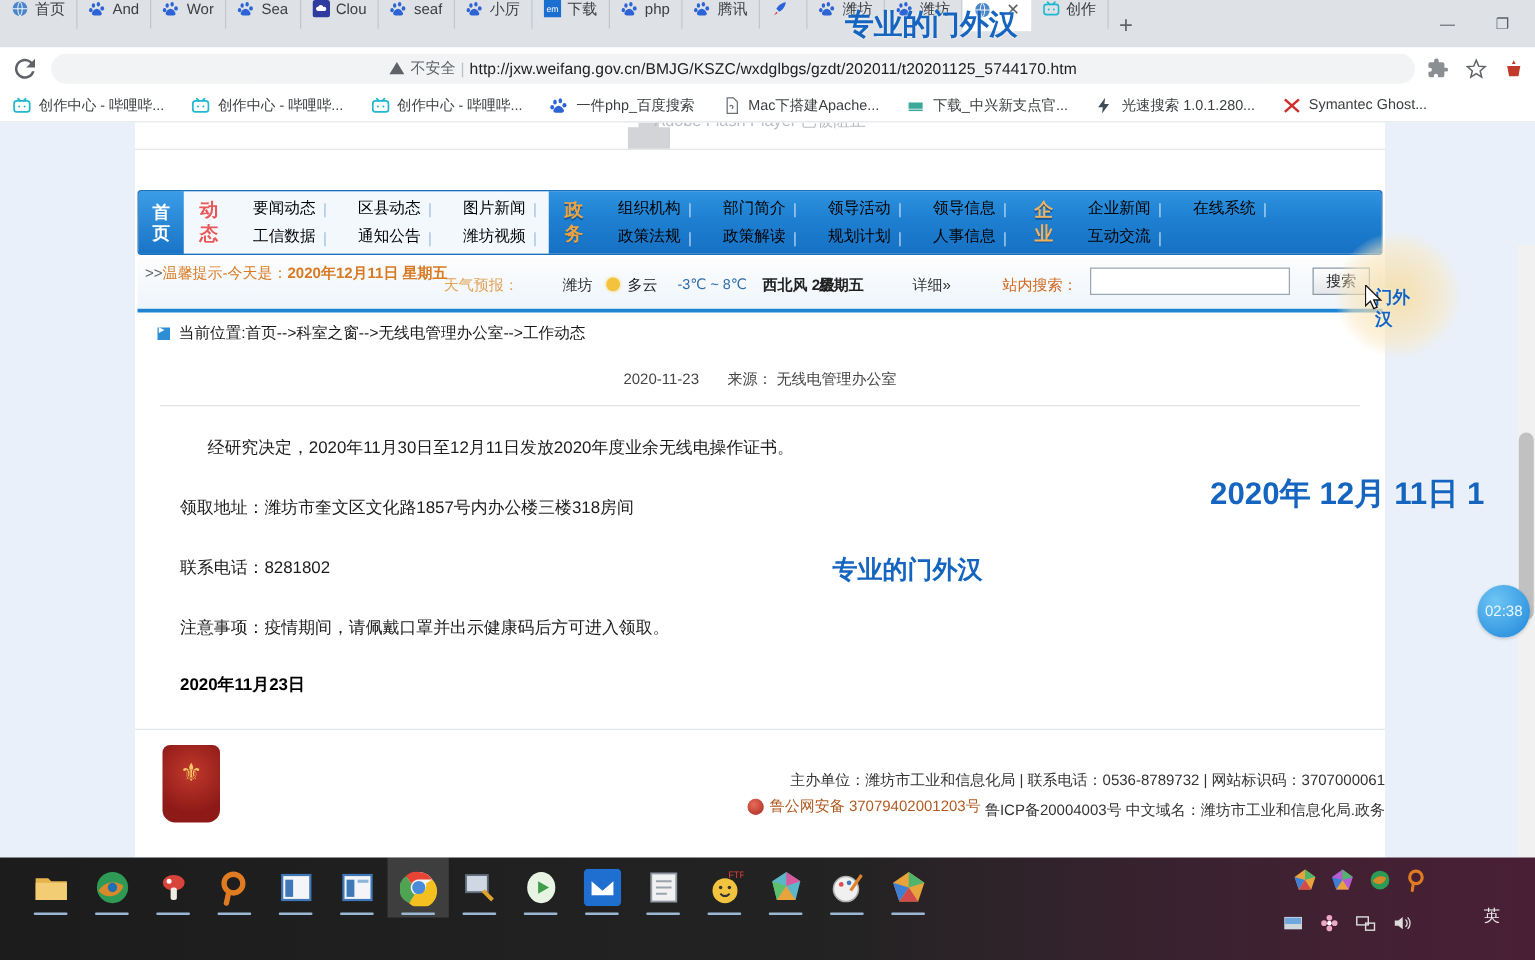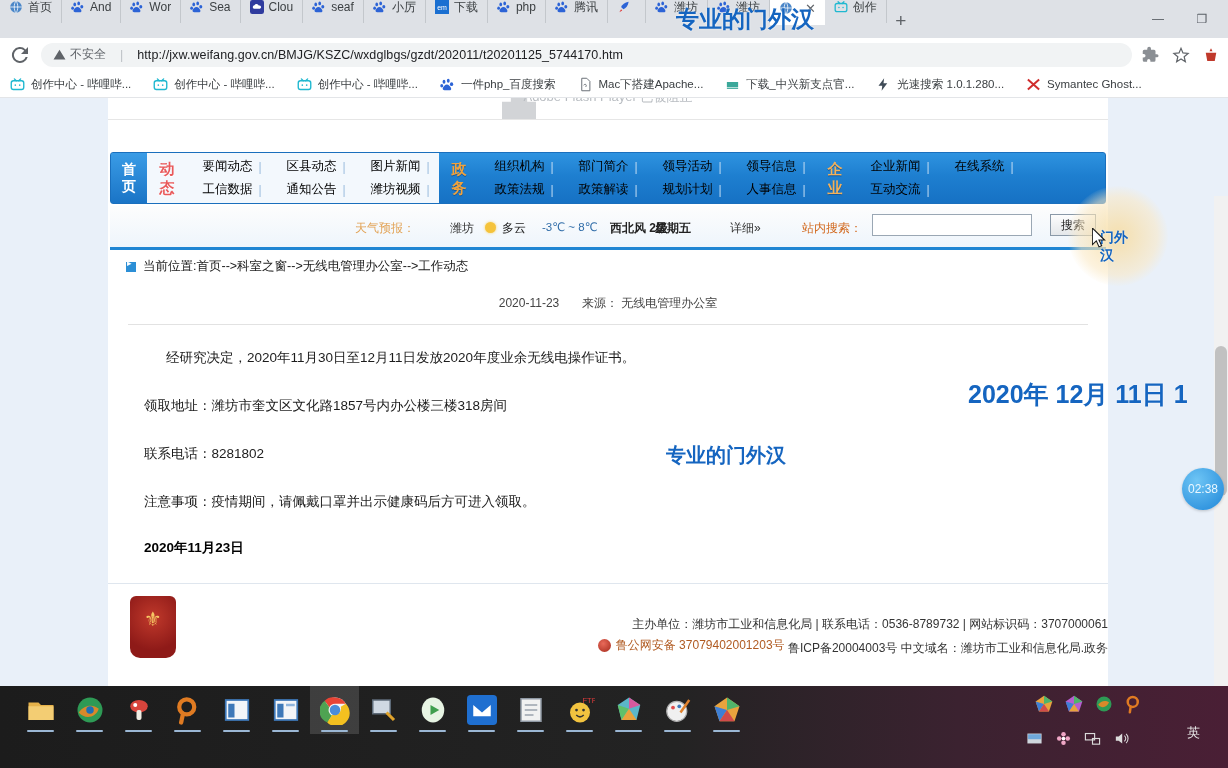--- a/index.html
+++ b/index.html
@@ -44,22 +44,22 @@
   }
 
   
   .chrome-toolbar {
     position: absolute; left: 0; top: 38px; width: 1228px; height: 33px;
     background: #fff; display: flex; align-items: center; padding: 0 8px;
   }
   .reload-icon { width: 24px; height: 24px; flex:0 0 24px; margin-right: 9px; }
   .omnibox {
     flex: 1; height: 24px; background: #f1f3f4; border-radius: 13px;
-    display: flex; align-items: center; padding: 0 12px; gap: 14px;
-    font-size: 12.5px; color: #202124; overflow: hidden; white-space: nowrap;
+    display: flex; align-items: center; padding: 0 12px; gap: 4px;
+    font-size: 12.5px; color: #202124; overflow: hidden; white-space: nowrap; justify-content: center;
   }
   .not-secure { color: #5f6368; font-size: 12px; display:flex; align-items:center; gap:4px; }
   .omni-divider { color: #bdc1c6; }
   .omni-url { color: #202124; font-size: 12.5px; letter-spacing: 0.1px; }
   .toolbar-icons { display: flex; align-items: center; gap: 12px; margin-left: 10px; }
   .tb-icon { width: 18px; height: 18px; display:block; }
 
   
   .bookmarks {
     position: absolute; left: 0; top: 71px; width: 1228px; height: 27px;
@@ -651,20 +651,23 @@
                       <span class="nav-sep">|</span>
                     </span>
                   </div>
                 </div>
               </div>
             </div>
         </div>
       </div>
 
       <div class="weatherbar">
+        <div class="tip">
+          <span class="gt">&gt;&gt;</span><span class="warm">温馨提示-今天是：</span><span class="date">2020年12月11日 星期五</span>
+        </div>
         <div class="wf-label">天气预报：</div>
         <div class="wf-city">潍坊</div>
         <div class="wf-sun"></div>
         <div class="wf-cond">多云</div>
         <div class="wf-temp">-3℃ ~ 8℃</div>
         <div class="wf-wind">西北风 2级</div>
         <div class="wf-day">星期五</div>
         <div class="wf-more">详细»</div>
         <div class="site-search-label">站内搜索：</div>
         <input class="site-search-input" type="text" value="" style="">

